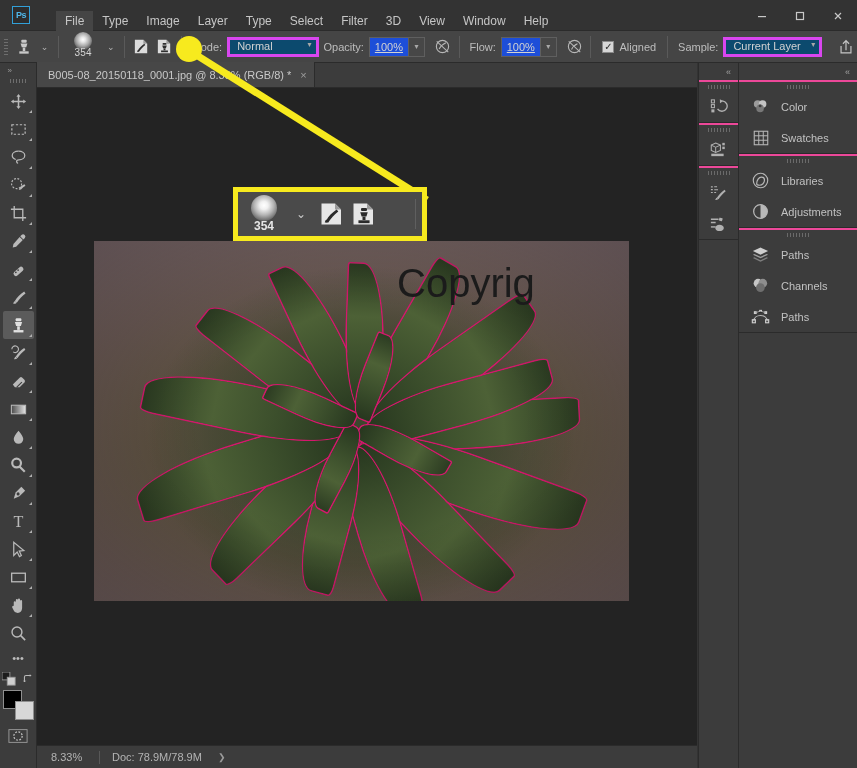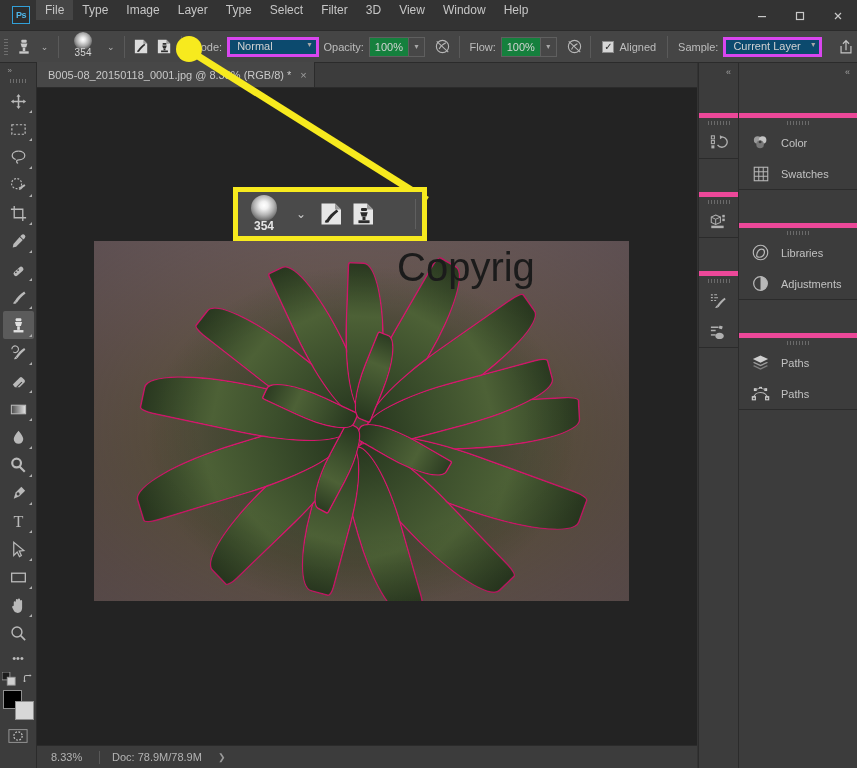--- a/index.html
+++ b/index.html
@@ -21,21 +21,21 @@
     display: flex; align-items: center;
     border-bottom: 1px solid #2b2b2b;
   }
   .ps-logo {
     width:18px; height:18px; margin-left:12px;
     background:#2d2d2d; border:1px solid #32a0d8;
     color:#4fb6e8; font-size:9px; font-weight:bold;
     display:flex; align-items:center; justify-content:center;
     letter-spacing:-0.5px;
   }
-  .menubar { display:flex; align-items:flex-start; margin-left:6px; height:31px;}
+  .menubar { display:flex; align-items:flex-end; margin-left:26px; height:31px;}
   .menu-item {
     padding: 3px 9px; color:#c6c6c6; font-size:12px; line-height:14px;
     white-space:nowrap;
   }
   .menu-item.active { background:#454545; }
   .win-controls { position:absolute; right:0; top:0; display:flex; height:31px; }
   .win-btn {
     width:38px; height:31px; display:flex; align-items:center; justify-content:center;
     color:#c0c0c0;
   }
@@ -70,22 +70,22 @@
     width:24px; height:24px; display:flex; align-items:center; justify-content:center;
   }
   .ob-label { color:#bdbdbd; font-size:11px; padding:0 5px; white-space:nowrap;}
   .ob-select {
     height:20px; background:#0c4a6e; border:3px solid #d946ef;
     display:flex; align-items:flex-start; padding:0 4px 0 7px; color:#d2d2d2;
     font-size:11px; position:relative;
   }
   .ob-select .sel-chev { margin-left:auto; padding-left:8px; font-size:8px; color:#a8a8a8;}
   .ob-num {
-    height:20px; min-width:40px; background:#15803d; border:1px solid #5f5f5f;
-    display:flex; align-items:center; justify-content:center; color:#d2d2d2; font-size:11px;
+    height:20px; min-width:40px; background:#1d4ed8; border:1px solid #5f5f5f;
+    display:flex; align-items:center; justify-content:center; color:#d2d2d2; font-size:11px;text-decoration:underline;
   }
   .ob-stepper {
     height:20px; width:17px; background:#474747; border:1px solid #5f5f5f; border-left:none;
     display:flex; align-items:center; justify-content:center; font-size:8px; color:#a8a8a8;
   }
   .ob-check { display:flex; align-items:center; gap:5px; padding:0 6px; }
   .cbox {
     width:12px; height:12px; background:#d6d6d6; border:1px solid #8a8a8a;
     display:flex; align-items:center; justify-content:center;
     color:#2b2b2b; font-size:10px; line-height:10px;
@@ -141,21 +141,21 @@
   }
   .leaf {
     position:absolute;
     background:linear-gradient(to right, #27371f 0%, #3c4f2c 35%, #4d6136 65%, #2c3c22 100%);
     border-radius:50% 6% 50% 6%;
     box-shadow: 0 0 0 1.5px #d4186c;
     transform-origin:0% 50%;
   }
   .leaf.tip { border-radius:60% 2% 60% 2%; }
   .copy-text {
-    position:absolute; left:303px; top:4px;
+    position:absolute; left:303px; top:20px;
     font-family:"Liberation Sans", sans-serif;
     font-size:40px; color:#1b1b1b; letter-spacing:0px;
   }
   .photo-vignette {
     position:absolute; inset:0;
     background:radial-gradient(ellipse 75% 80% at 50% 50%, rgba(0,0,0,0) 40%, rgba(0,0,0,0.30) 100%);
     pointer-events:none;
   }
 
   
@@ -175,21 +175,21 @@
     background:#3c3c3c; border-right:1px solid #2b2b2b; border-left:1px solid #2b2b2b;
   }
   .rail-main {
     position:absolute; left:739px; top:63px; width:118px; height:705px;
     background:#3c3c3c;
   }
   .rail-collapse {
     height:17px; display:flex; align-items:center; justify-content:flex-end;
     padding-right:7px; color:#a0a0a0; font-size:9px; background:#3c3c3c;
   }
-  .pgroup { border-top:5px solid #ec4899; border-bottom:1px solid #2b2b2b; background:#3c3c3c;margin-top:33px;}
+  .pgroup { border-top:2px solid #ec4899; border-bottom:1px solid #2b2b2b; background:#3c3c3c;}
   .pgrip { height:9px; display:flex; align-items:center; justify-content:center;}
   .pgrip i { width:22px; height:4px; display:block; background:
       repeating-linear-gradient(to right,#6a6a6a 0 1px,transparent 1px 3px);}
   .prow {
     height:31px; display:flex; align-items:center; gap:10px; padding-left:11px;
     color:#c2c2c2; font-size:11px;
   }
   .prow .picon { width:21px; height:21px; display:flex; align-items:center; justify-content:center; flex:0 0 21px;}
   .rail-icons .prow { padding-left:0; justify-content:center; }
 
@@ -696,20 +696,30 @@
           <path d="M10 2.6 L18 6.4 L10 10.2 L2 6.4 z" fill="#cfcfcf"></path>
           <path d="M3.6 9.4 L10 12.4 L16.4 9.4 L18 10.2 L10 14 L2 10.2 z" fill="#9e9e9e"></path>
           <path d="M3.6 13 L10 16 L16.4 13 L18 13.8 L10 17.6 L2 13.8 z" fill="#7f7f7f"></path>
         </svg>
       </span>
       <span>Paths</span>
     </div>
     <div class="prow">
       <span class="picon">
         <svg width="19" height="19" viewBox="0 0 20 20">
+          <circle cx="7.4" cy="7.6" r="4.6" fill="#c6c6c6"></circle>
+          <circle cx="12.4" cy="7.6" r="4.6" fill="#8e8e8e"></circle>
+          <circle cx="9.9" cy="12.2" r="4.6" fill="#6e6e6e"></circle>
+        </svg>
+      </span>
+      <span>Channels</span>
+    </div>
+    <div class="prow">
+      <span class="picon">
+        <svg width="19" height="19" viewBox="0 0 20 20">
           <path d="M3 15 C3 7 17 7 17 15" fill="none" stroke="#b8b8b8" stroke-width="1.2"></path>
           <rect x="1.4" y="13.4" width="3.2" height="3.2" fill="none" stroke="#cfcfcf" stroke-width="1.2"></rect>
           <rect x="15.4" y="13.4" width="3.2" height="3.2" fill="none" stroke="#cfcfcf" stroke-width="1.2"></rect>
           <rect x="3" y="4.4" width="3" height="3" fill="#cfcfcf"></rect>
           <rect x="8.6" y="3" width="3" height="3" fill="#cfcfcf"></rect>
           <rect x="14" y="4.4" width="3" height="3" fill="#cfcfcf"></rect>
           <path d="M4.5 6 L10 4.5 L15.4 6" stroke="#b8b8b8" stroke-width="1"></path>
         </svg>
       </span>
       <span>Paths</span>

